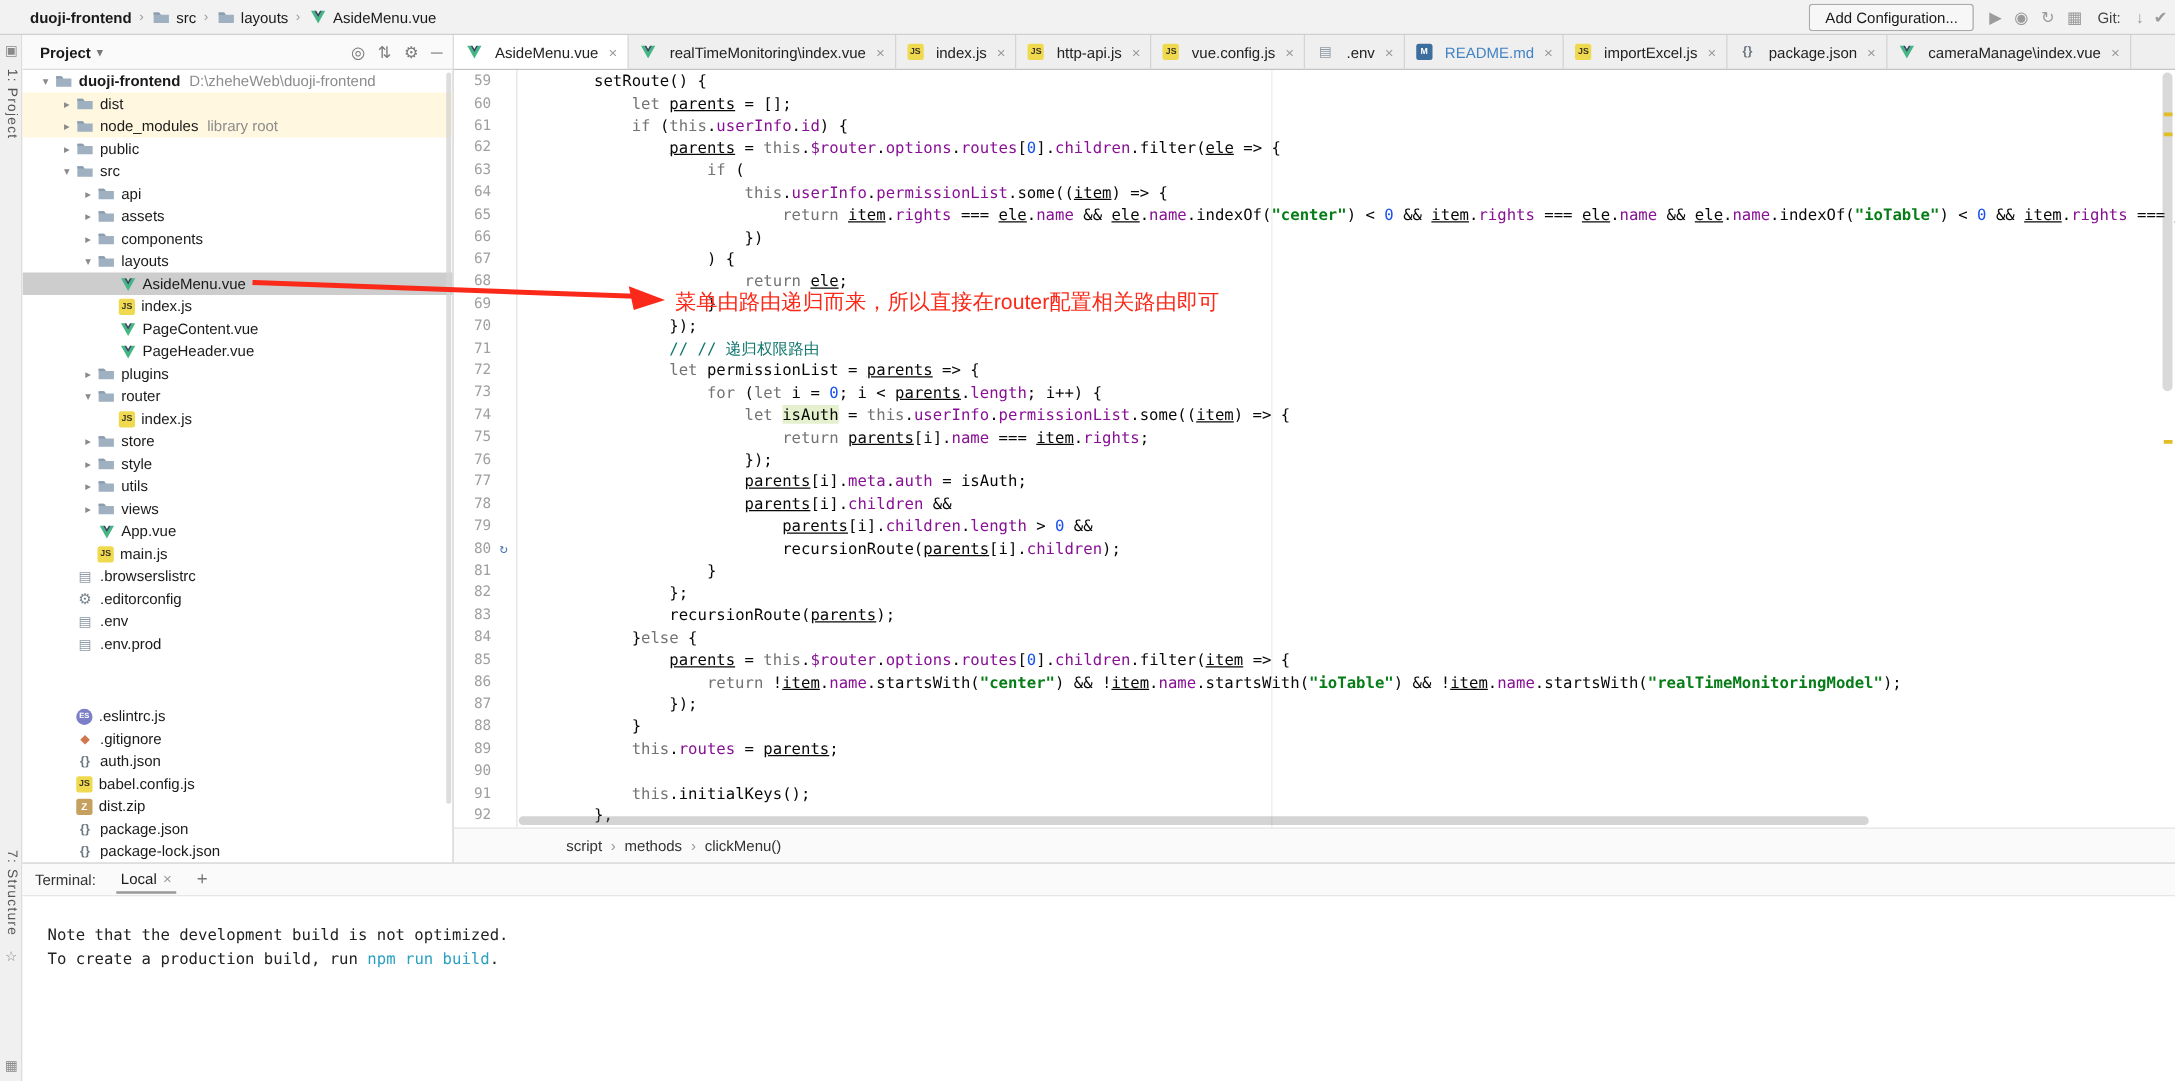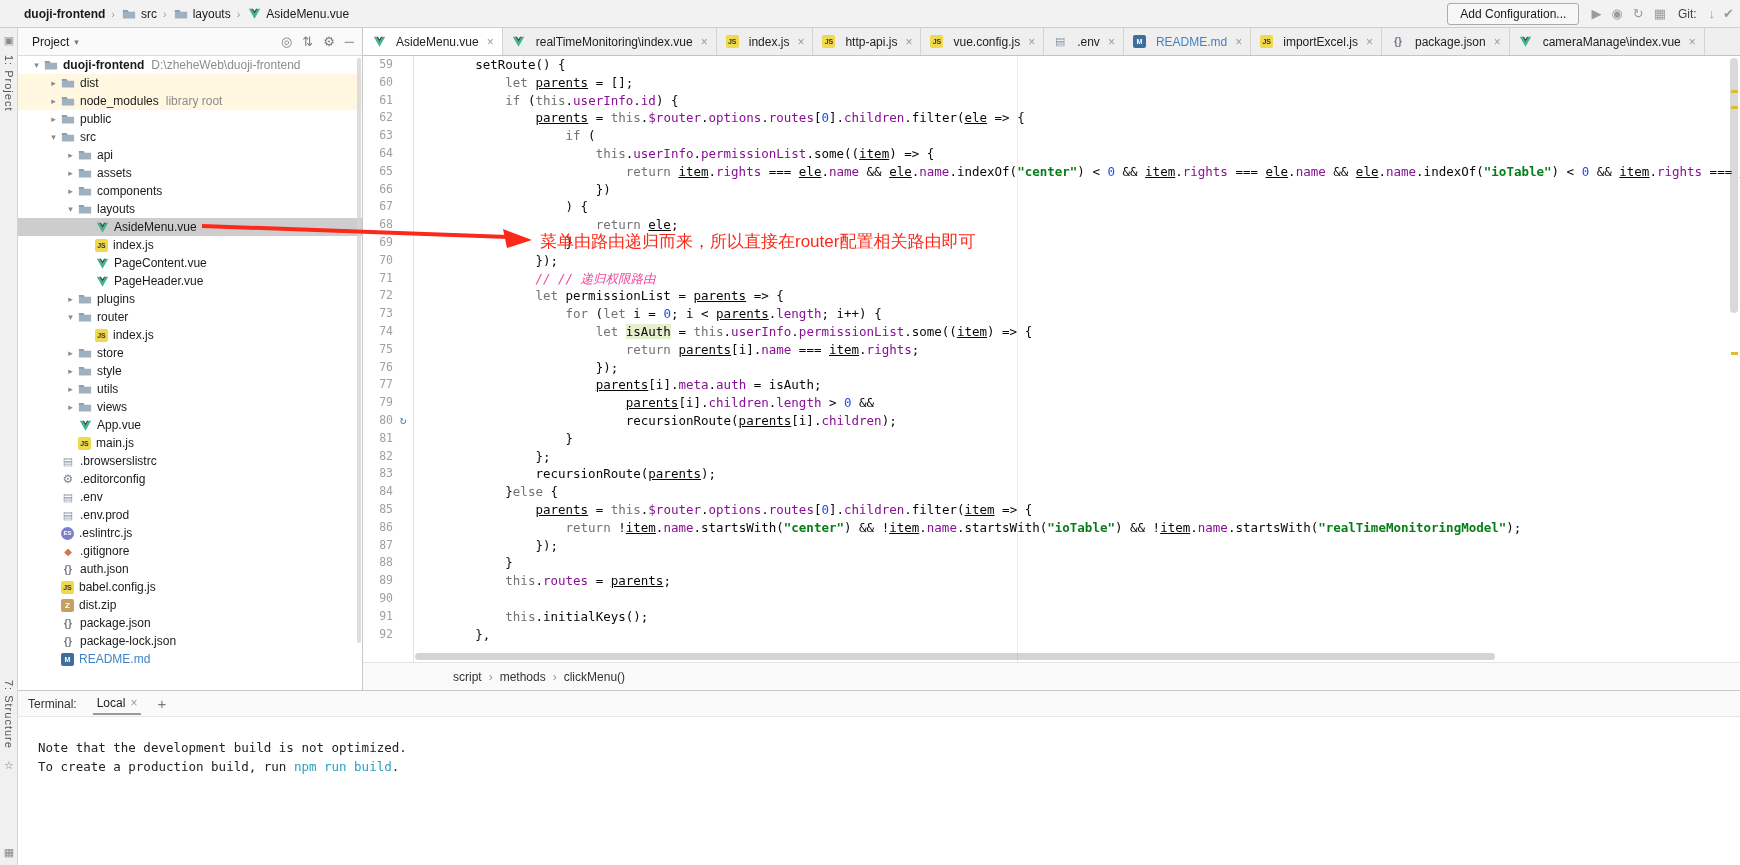--- a/index.html
+++ b/index.html
@@ -25,21 +25,21 @@
   .stripe-top { position:absolute; top:6px; left:0; width:18px; display:flex; flex-direction:column; align-items:center; gap:8px; }
   .stripe-mid { position:absolute; top:652px; left:0; width:18px; display:flex; flex-direction:column; align-items:center; gap:10px; }
   .stripe-bot { position:absolute; bottom:6px; left:0; width:18px; display:flex; justify-content:center; }
   .stripe-ic { color:#8a8a8a; font-size:11px; }
 
   
   .project-panel { position:absolute; left:18px; top:28px; width:345px; height:662px; background:#fff;
                    border-right:1px solid #c8c8c8; }
   .panel-header { height:28px; display:flex; align-items:center; padding:0 8px 0 14px; background:#fafafa;
                   border-bottom:1px solid #dcdcdc; }
-  .ph-title { display:flex; align-items:center; gap:5px; font-size:12px; color:#1a1a1a; }
+  .ph-title { display:flex; align-items:center; gap:5px; font-size:12px; color:#1a1a1a;font-weight:bold; }
   .ph-caret { font-size:9px; color:#777; }
   .ph-icons { margin-left:auto; display:flex; gap:10px; }
   .ph-ic { color:#7d7d7d; font-size:13px; }
   .tree { position:absolute; top:28px; left:0; right:0; bottom:0; overflow:hidden; }
   .trow { height:18px; display:flex; align-items:center; white-space:nowrap; }
   .trow.selected { background:#cdcdcd; }
   .trow.excluded { background:#fff7df; }
   .chev { width:13px; flex:none; font-size:9px; color:#8a8a8a; text-align:center; }
   .lbl { margin-left:4px; }
   .lbl.blue { color:#4183c4; }
@@ -72,21 +72,21 @@
   .gutline { position:absolute; left:50px; top:0; bottom:0; width:1px; background:#e2e2e2; }
   .guide { position:absolute; top:0; bottom:0; width:1px; background:#ececec; left:calc(52px + 80ch); }
   .cl { display:flex; height:17.8px; white-space:pre; position:relative; z-index:1; }
   .gut { flex:none; width:30px; text-align:right; color:#a0a0a0; font-size:11.5px; }
   .gicon { flex:none; width:20px; text-align:center; color:#4e7ab5; font-size:11px; }
   .codetext { flex:none; padding-left:2px; color:#080808; }
   .tk-k { color:#737373; font-weight:normal; }
   .tk-d { color:#080808; }
   .tk-s { color:#067d17; font-weight:bold; }
   .tk-n { color:#1750eb; }
-  .tk-c { color:#ec4899; font-style:italic; }
+  .tk-c { color:#0f766e; }
   .tk-f { color:#871094; }
   .tk-u { color:#080808; text-decoration:underline; }
   .tk-hl { color:#080808; background:#e5f0ce; }
   .hscroll { position:absolute; left:52px; bottom:2px; width:1080px; height:7px; background:rgba(120,120,120,.32); border-radius:4px; z-index:2; }
   .vstripe { position:absolute; right:0; top:0; bottom:0; width:12px; z-index:2; }
   .vthumb { position:absolute; right:2px; top:2px; width:8px; height:255px; background:rgba(120,120,120,.28); border-radius:4px; }
   .vtick { position:absolute; right:2px; width:7px; height:3px; background:#e0be26; }
 
   
   .crumbs { position:absolute; left:363px; top:662px; right:0; height:28px; background:#fafafa;
@@ -415,21 +415,21 @@
       <div class="trow" style="padding-left: 29px;">
         <span class="chev"></span>
         <span class="ic ic-text">▤</span>
         <span class="lbl">.env</span>
       </div>
       <div class="trow" style="padding-left: 29px;">
         <span class="chev"></span>
         <span class="ic ic-text">▤</span>
         <span class="lbl">.env.prod</span>
       </div>
-      <div class="trow" style="padding-left: 29px;">
+      <div class="trow" style="padding-left: 29px; margin-top: 40px;">
         <span class="chev"></span>
         <span class="ic ic-eslint">ES</span>
         <span class="lbl">.eslintrc.js</span>
       </div>
       <div class="trow" style="padding-left: 29px;">
         <span class="chev"></span>
         <span class="ic ic-git">◆</span>
         <span class="lbl">.gitignore</span>
       </div>
       <div class="trow" style="padding-left: 29px;">
@@ -550,20 +550,21 @@
       <div class="cl"><span class="gut">68</span><span class="gicon"></span><span class="codetext">                        <span class="tk-k">return </span><span class="tk-u">ele</span><span class="tk-d">;</span></span></div>
       <div class="cl"><span class="gut">69</span><span class="gicon"></span><span class="codetext">                    <span class="tk-d">}</span></span></div>
       <div class="cl"><span class="gut">70</span><span class="gicon"></span><span class="codetext">                <span class="tk-d">});</span></span></div>
       <div class="cl"><span class="gut">71</span><span class="gicon"></span><span class="codetext">                <span class="tk-c">// // 递归权限路由</span></span></div>
       <div class="cl"><span class="gut">72</span><span class="gicon"></span><span class="codetext">                <span class="tk-k">let </span><span class="tk-d">permissionList</span><span class="tk-d"> = </span><span class="tk-u">parents</span><span class="tk-d"> =&gt; {</span></span></div>
       <div class="cl"><span class="gut">73</span><span class="gicon"></span><span class="codetext">                    <span class="tk-k">for</span><span class="tk-d"> (</span><span class="tk-k">let </span><span class="tk-d">i</span><span class="tk-d"> = </span><span class="tk-n">0</span><span class="tk-d">; </span><span class="tk-d">i</span><span class="tk-d"> &lt; </span><span class="tk-u">parents</span><span class="tk-d">.</span><span class="tk-f">length</span><span class="tk-d">; </span><span class="tk-d">i</span><span class="tk-d">++) {</span></span></div>
       <div class="cl"><span class="gut">74</span><span class="gicon"></span><span class="codetext">                        <span class="tk-k">let </span><span class="tk-hl">isAuth</span><span class="tk-d"> = </span><span class="tk-k">this</span><span class="tk-d">.</span><span class="tk-f">userInfo</span><span class="tk-d">.</span><span class="tk-f">permissionList</span><span class="tk-d">.some((</span><span class="tk-u">item</span><span class="tk-d">) =&gt; {</span></span></div>
       <div class="cl"><span class="gut">75</span><span class="gicon"></span><span class="codetext">                            <span class="tk-k">return </span><span class="tk-u">parents</span><span class="tk-d">[</span><span class="tk-d">i</span><span class="tk-d">].</span><span class="tk-f">name</span><span class="tk-d"> === </span><span class="tk-u">item</span><span class="tk-d">.</span><span class="tk-f">rights</span><span class="tk-d">;</span></span></div>
       <div class="cl"><span class="gut">76</span><span class="gicon"></span><span class="codetext">                        <span class="tk-d">});</span></span></div>
       <div class="cl"><span class="gut">77</span><span class="gicon"></span><span class="codetext">                        <span class="tk-u">parents</span><span class="tk-d">[</span><span class="tk-d">i</span><span class="tk-d">].</span><span class="tk-f">meta</span><span class="tk-d">.</span><span class="tk-f">auth</span><span class="tk-d"> = </span><span class="tk-d">isAuth</span><span class="tk-d">;</span></span></div>
+      <div class="cl"><span class="gut">78</span><span class="gicon"></span><span class="codetext">                        <span class="tk-u">parents</span><span class="tk-d">[</span><span class="tk-d">i</span><span class="tk-d">].</span><span class="tk-f">children</span><span class="tk-d"> &amp;&amp;</span></span></div>
       <div class="cl"><span class="gut">79</span><span class="gicon"></span><span class="codetext">                            <span class="tk-u">parents</span><span class="tk-d">[</span><span class="tk-d">i</span><span class="tk-d">].</span><span class="tk-f">children</span><span class="tk-d">.</span><span class="tk-f">length</span><span class="tk-d"> &gt; </span><span class="tk-n">0</span><span class="tk-d"> &amp;&amp;</span></span></div>
       <div class="cl"><span class="gut">80</span><span class="gicon">↻</span><span class="codetext">                            <span class="tk-d">recursionRoute(</span><span class="tk-u">parents</span><span class="tk-d">[</span><span class="tk-d">i</span><span class="tk-d">].</span><span class="tk-f">children</span><span class="tk-d">);</span></span></div>
       <div class="cl"><span class="gut">81</span><span class="gicon"></span><span class="codetext">                    <span class="tk-d">}</span></span></div>
       <div class="cl"><span class="gut">82</span><span class="gicon"></span><span class="codetext">                <span class="tk-d">};</span></span></div>
       <div class="cl"><span class="gut">83</span><span class="gicon"></span><span class="codetext">                <span class="tk-d">recursionRoute(</span><span class="tk-u">parents</span><span class="tk-d">);</span></span></div>
       <div class="cl"><span class="gut">84</span><span class="gicon"></span><span class="codetext">            <span class="tk-d">}</span><span class="tk-k">else</span><span class="tk-d"> {</span></span></div>
       <div class="cl"><span class="gut">85</span><span class="gicon"></span><span class="codetext">                <span class="tk-u">parents</span><span class="tk-d"> = </span><span class="tk-k">this</span><span class="tk-d">.</span><span class="tk-f">$router</span><span class="tk-d">.</span><span class="tk-f">options</span><span class="tk-d">.</span><span class="tk-f">routes</span><span class="tk-d">[</span><span class="tk-n">0</span><span class="tk-d">].</span><span class="tk-f">children</span><span class="tk-d">.filter(</span><span class="tk-u">item</span><span class="tk-d"> =&gt; {</span></span></div>
       <div class="cl"><span class="gut">86</span><span class="gicon"></span><span class="codetext">                    <span class="tk-k">return </span><span class="tk-d">!</span><span class="tk-u">item</span><span class="tk-d">.</span><span class="tk-f">name</span><span class="tk-d">.startsWith(</span><span class="tk-s">"center"</span><span class="tk-d">) &amp;&amp; !</span><span class="tk-u">item</span><span class="tk-d">.</span><span class="tk-f">name</span><span class="tk-d">.startsWith(</span><span class="tk-s">"ioTable"</span><span class="tk-d">) &amp;&amp; !</span><span class="tk-u">item</span><span class="tk-d">.</span><span class="tk-f">name</span><span class="tk-d">.startsWith(</span><span class="tk-s">"realTimeMonitoringModel"</span><span class="tk-d">);</span></span></div>
       <div class="cl"><span class="gut">87</span><span class="gicon"></span><span class="codetext">                <span class="tk-d">});</span></span></div>
       <div class="cl"><span class="gut">88</span><span class="gicon"></span><span class="codetext">            <span class="tk-d">}</span></span></div>

